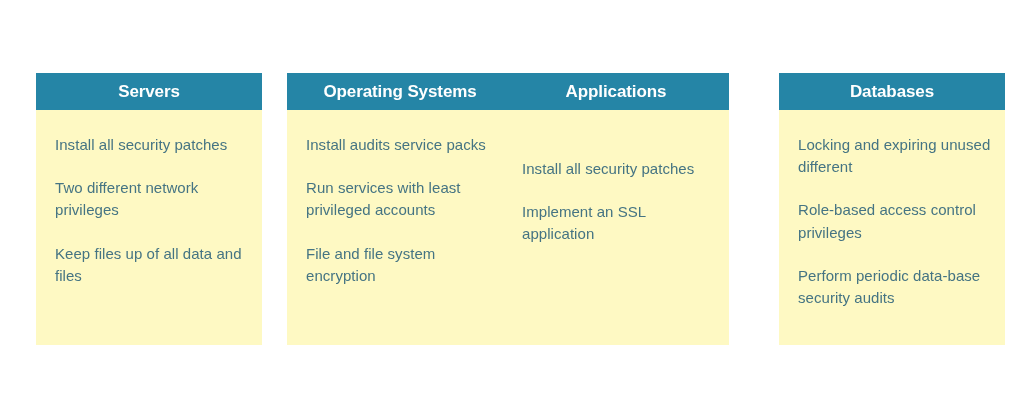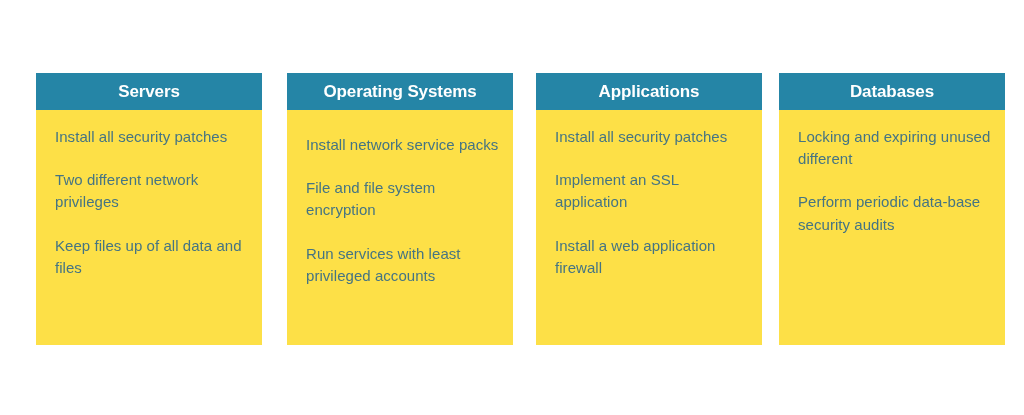--- a/index.html
+++ b/index.html
@@ -21,47 +21,47 @@
     height: 415px;
     background: #ffffff;
   }
 
   .card {
     position: absolute;
     top: 73px;
     width: 226px;
     height: 272px;
     box-sizing: border-box;
-    background: #fde047;
+    background: #fef9c3;
     display: flex;
     flex-direction: column;
   }
 
   .card-0 { left: 36px; }
-  .card-1 { left: 287px; gap: 8px; }
-  .card-2 { left: 536px; }
+  .card-1 { left: 287px; }
+  .card-2 { left: 503px; gap: 24px; }
   .card-3 { left: 779px; }
 
   .card-header {
     height: 37px;
     min-height: 37px;
     background: #2585A6;
     color: #ffffff;
     display: flex;
     align-items: center;
     justify-content: center;
     font-size: 17px;
     font-weight: bold;
     letter-spacing: -0.1px;
     line-height: 1;
   }
 
   .card-body {
     flex: 1 1 auto;
-    padding: 16px 14px 0 19px;
+    padding: 24px 14px 0 19px;
     box-sizing: border-box;
   }
 
   .bullet {
     color: #457483;
     font-size: 15px;
     line-height: 1.48;
     margin: 0 0 21px 0;
     letter-spacing: 0.05px;
   }
@@ -84,40 +84,40 @@
       <p class="bullet">Two different network privileges</p>
       <p class="bullet">Keep files up of all data and files</p>
     </div>
   </div>
 
   <div class="card card-1">
     <div class="card-header">
       <span>Operating Systems</span>
     </div>
     <div class="card-body">
-      <p class="bullet">Install network service packs</p>
+      <p class="bullet">Install audits service packs</p>
+      <p class="bullet">Run services with least privileged accounts</p>
       <p class="bullet">File and file system encryption</p>
-      <p class="bullet">Run services with least privileged accounts</p>
     </div>
   </div>
 
   <div class="card card-2">
     <div class="card-header">
       <span>Applications</span>
     </div>
     <div class="card-body">
       <p class="bullet">Install all security patches</p>
       <p class="bullet">Implement an SSL application</p>
-      <p class="bullet">Install a web application firewall</p>
     </div>
   </div>
 
   <div class="card card-3">
     <div class="card-header">
       <span>Databases</span>
     </div>
     <div class="card-body">
       <p class="bullet">Locking and expiring unused different</p>
+      <p class="bullet">Role-based access control privileges</p>
       <p class="bullet">Perform periodic data-base security audits</p>
     </div>
   </div>
 
 </div>
 
 </body></html>

